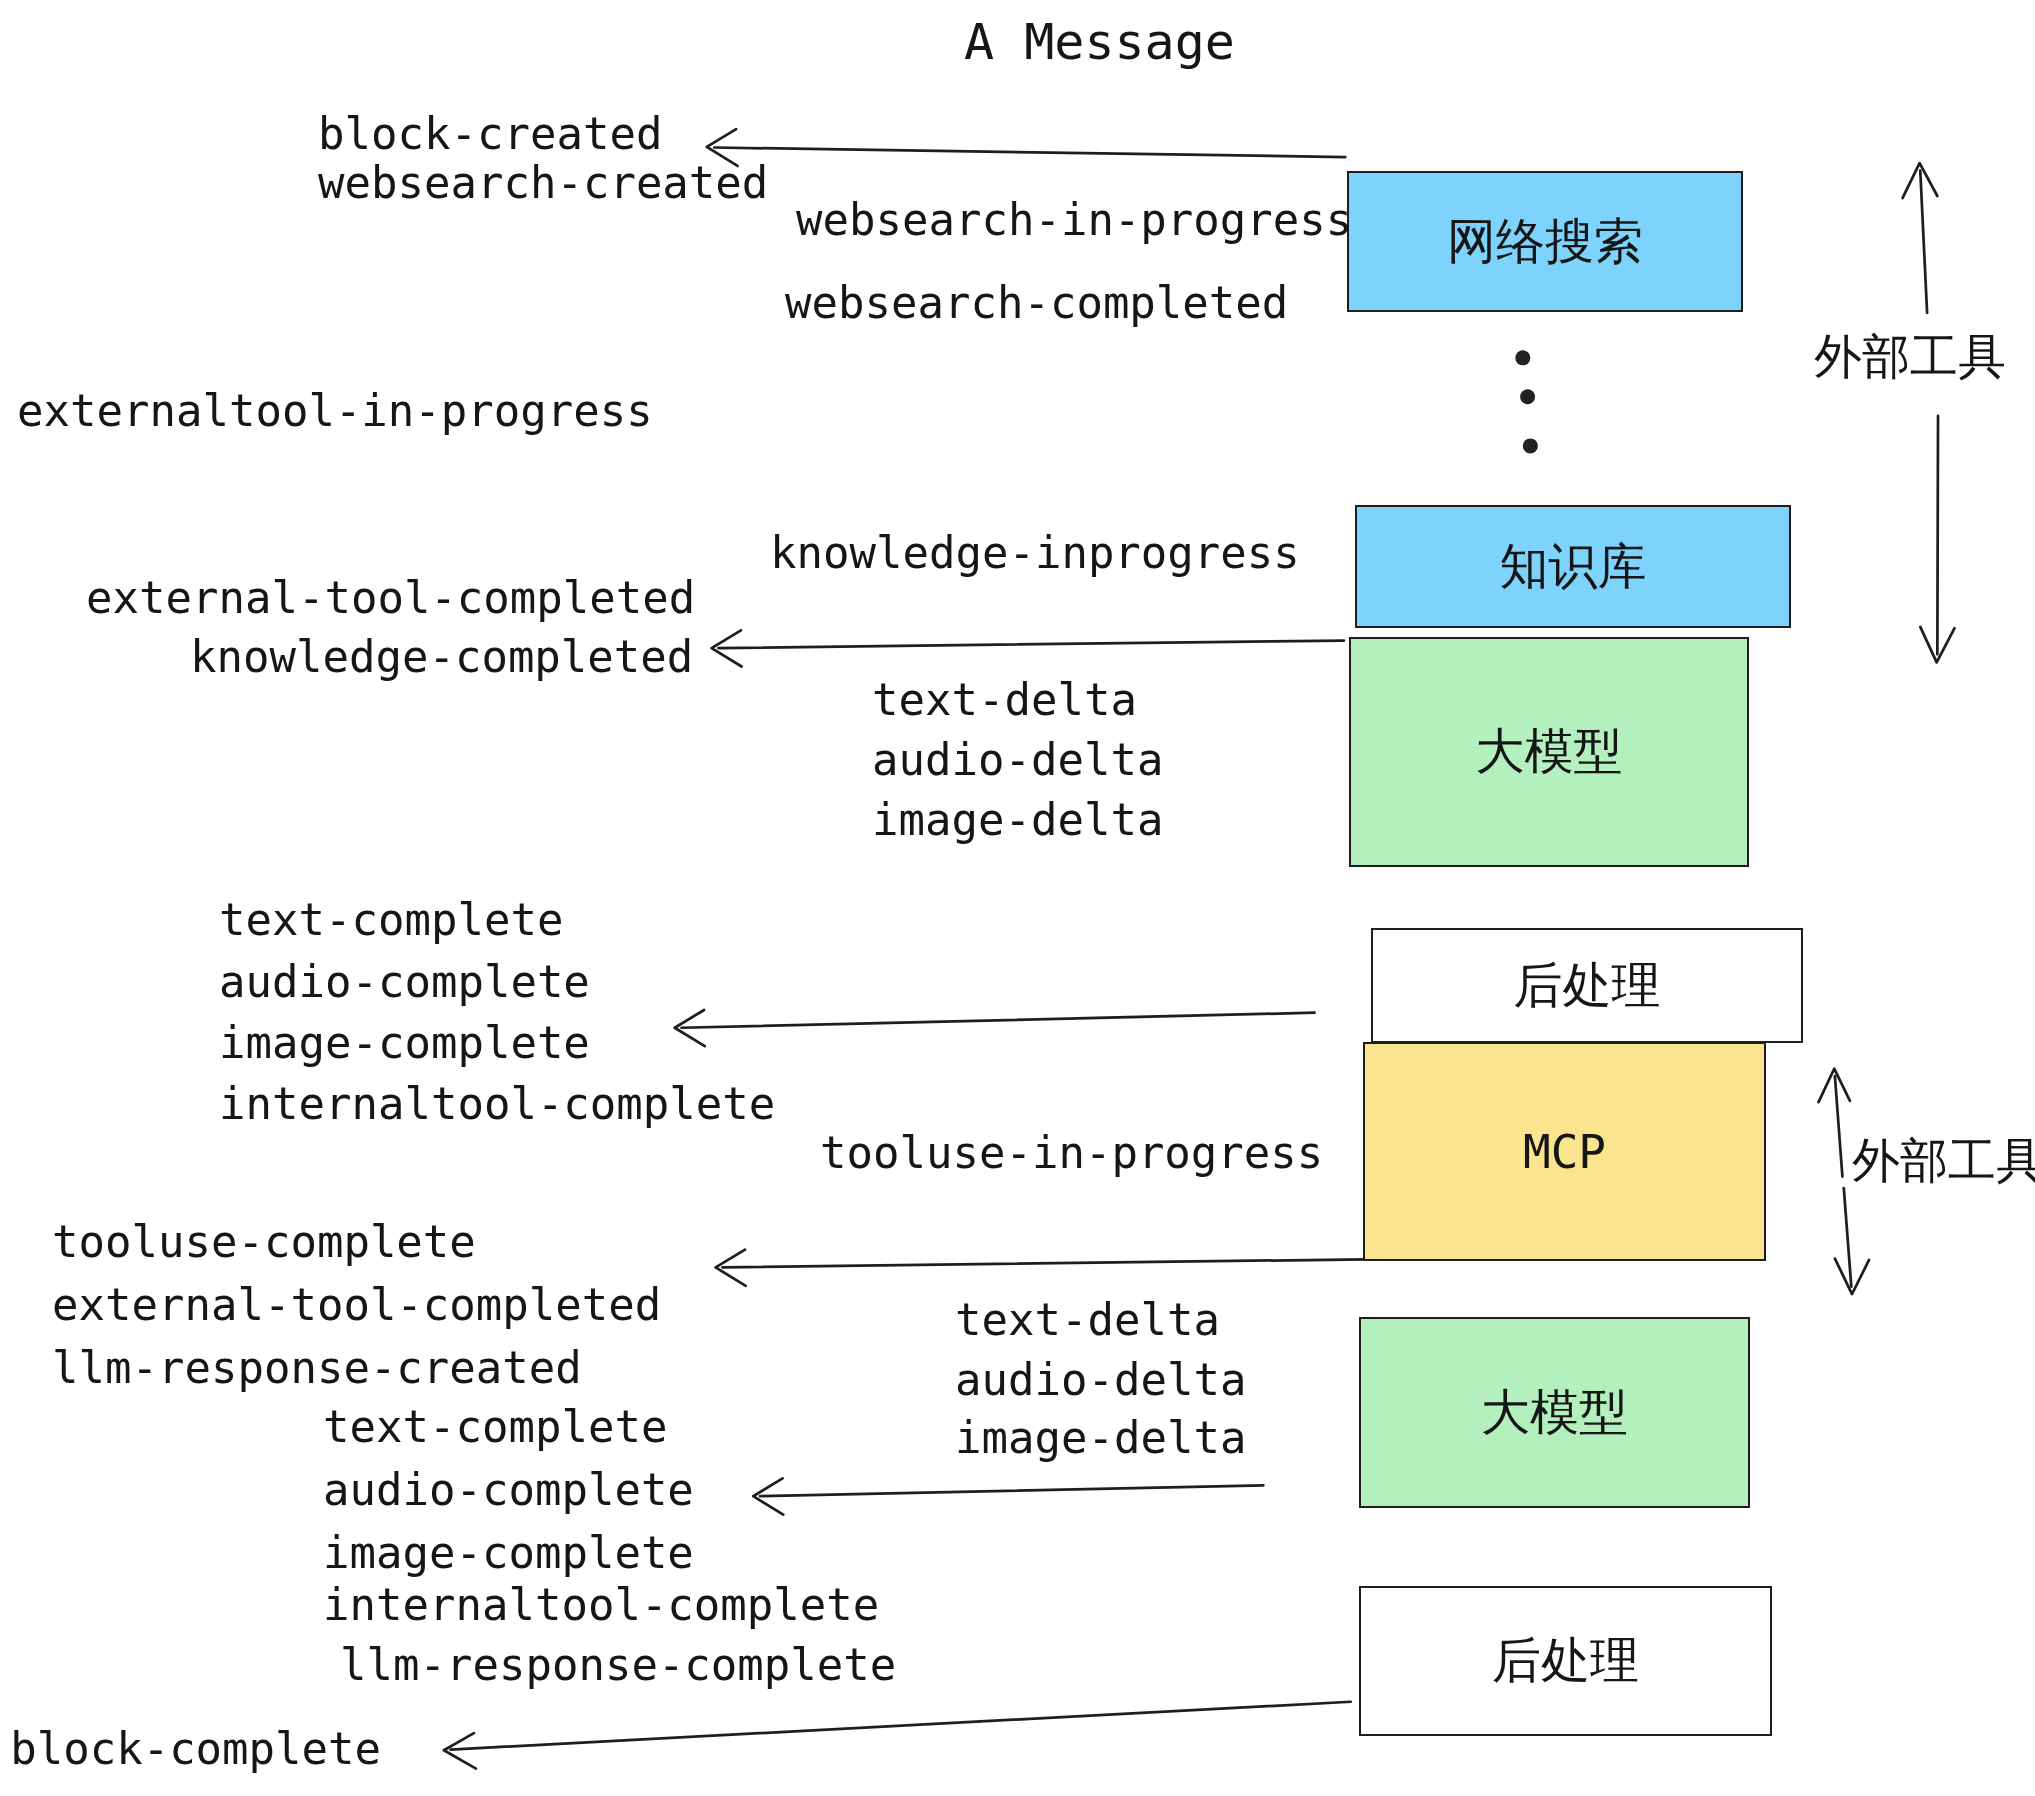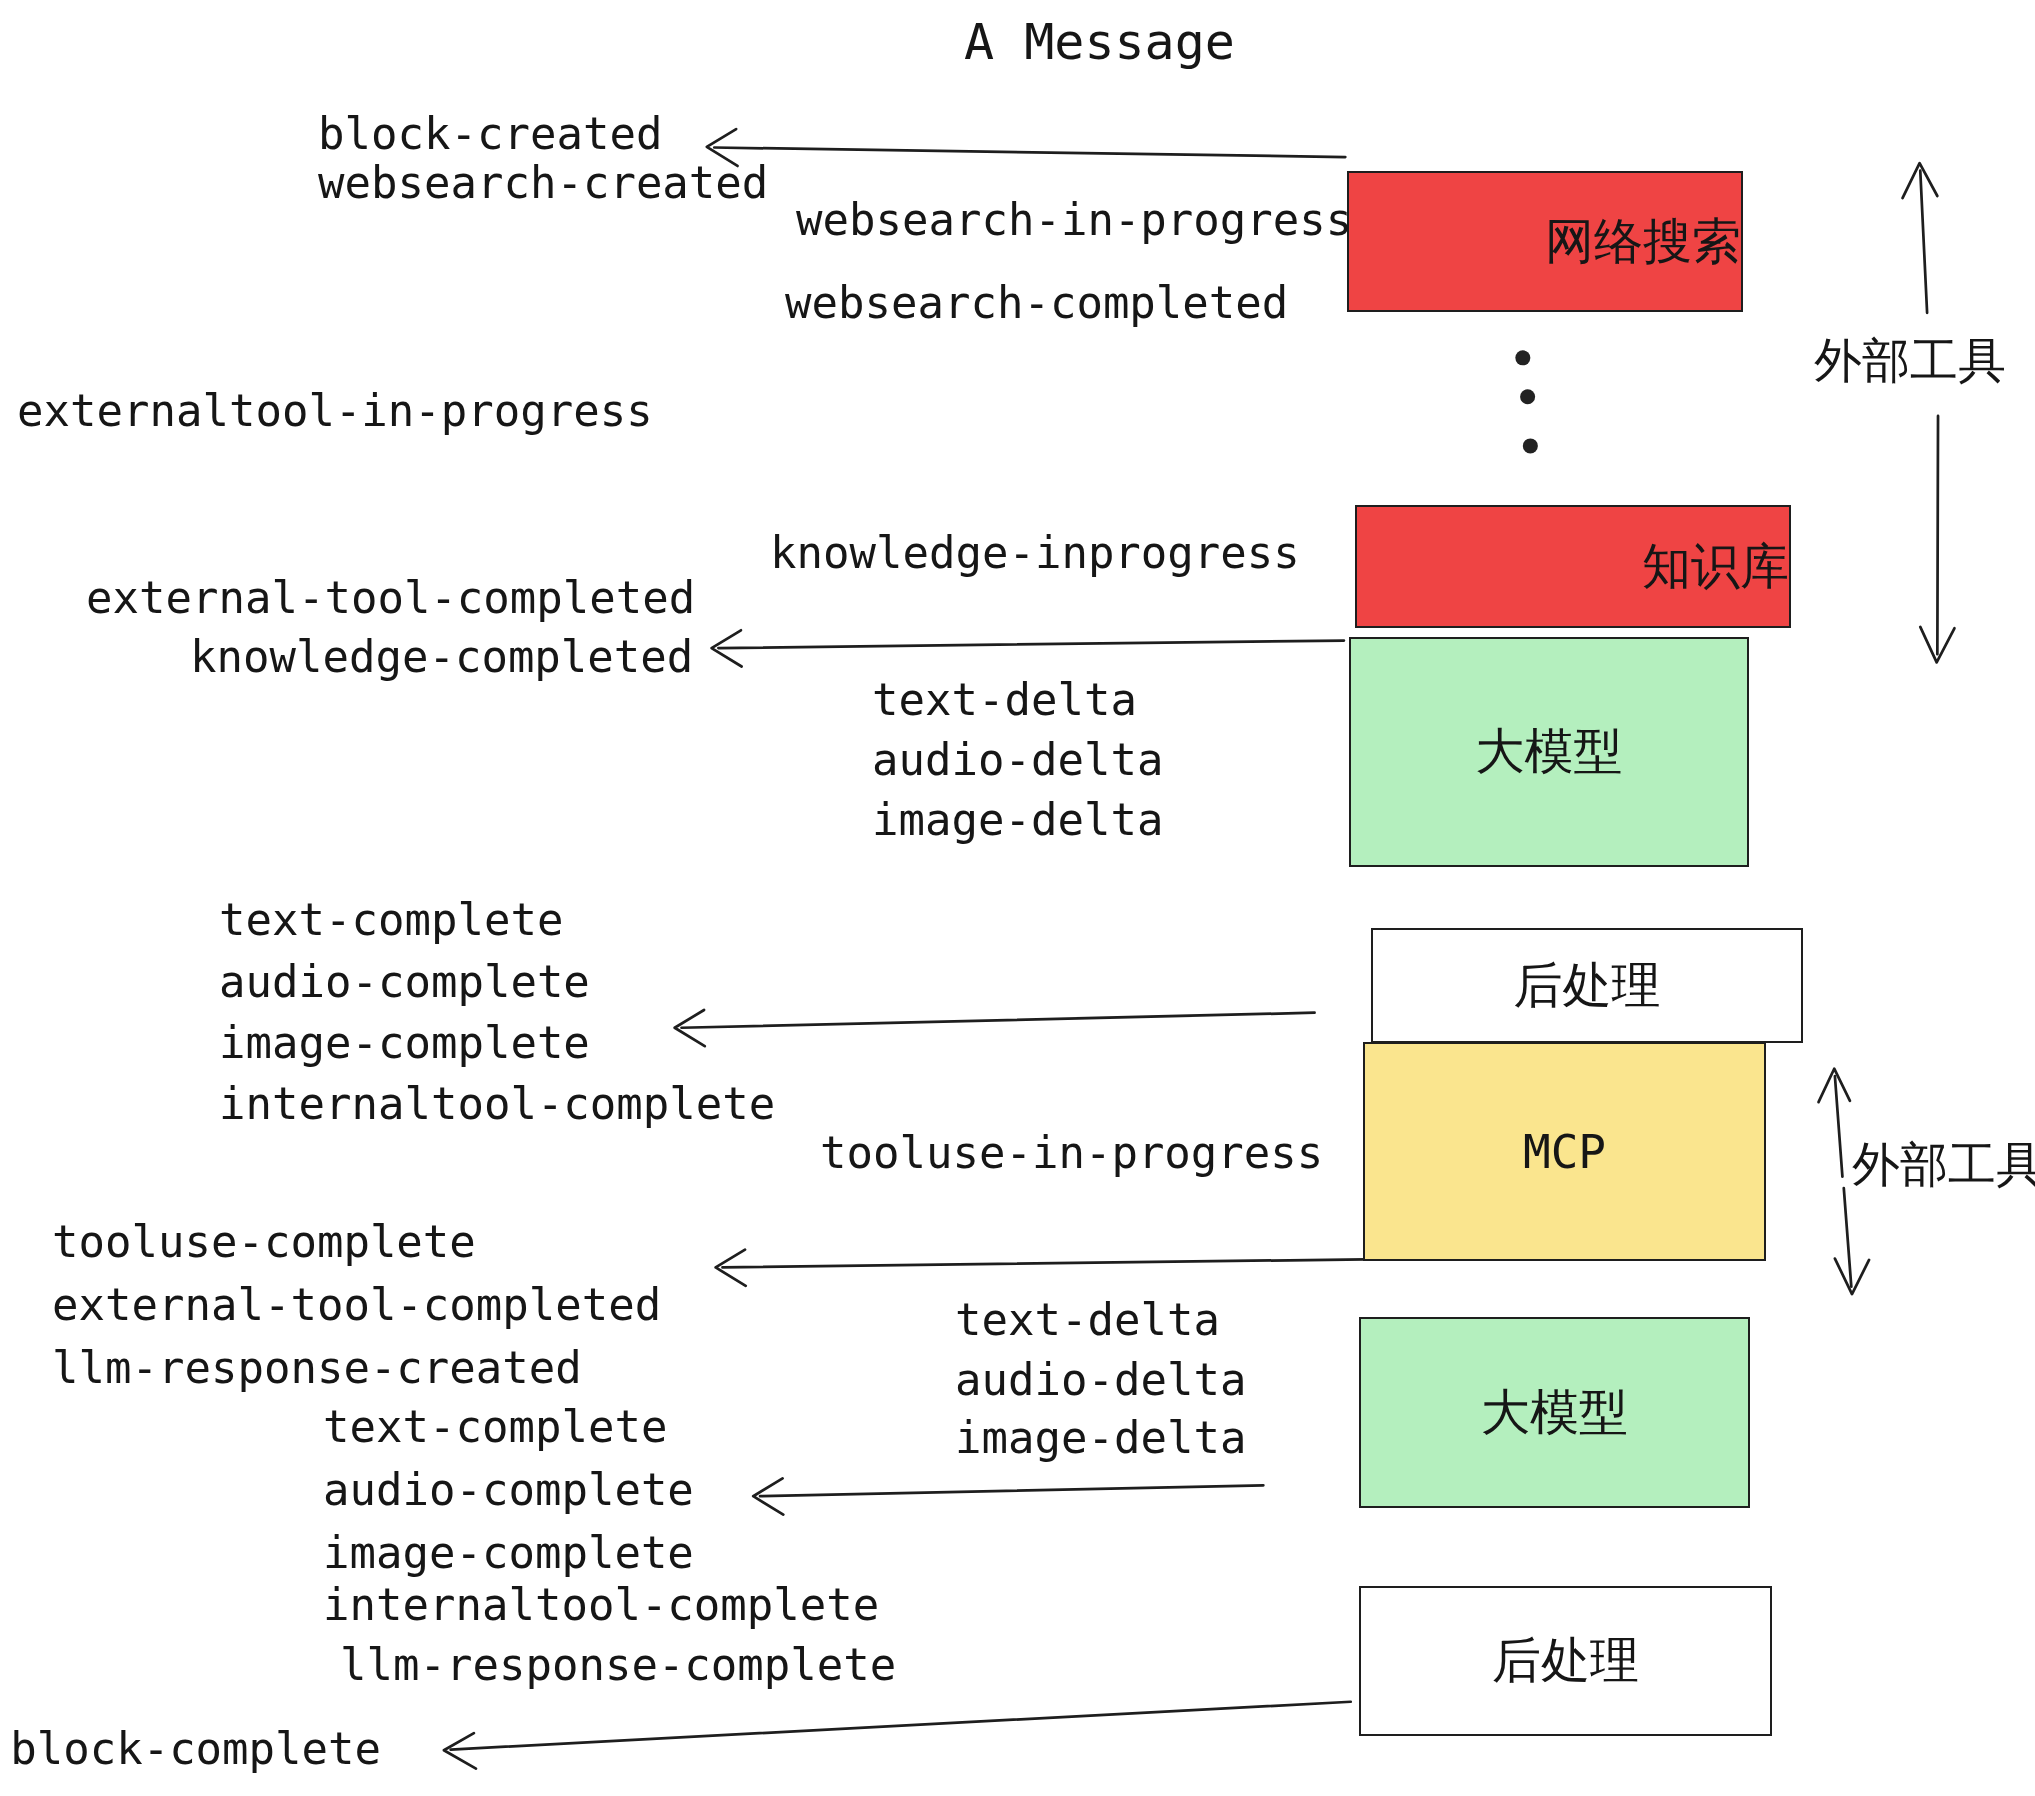--- a/index.html
+++ b/index.html
@@ -31,27 +31,27 @@
     position:absolute;
     border:2.7px solid #1e1e1e;
     display:flex;align-items:center;justify-content:center;
     box-sizing:border-box;
   }
   .box span{
     font-family:"DejaVu Sans","Liberation Sans",sans-serif;
     font-size:49px;color:#161616;white-space:nowrap;
   }
   .box.mcp span{font-family:"DejaVu Sans Mono",monospace;font-size:46px;}
-  .pink{background:#ef4444;justify-content:flex-end;}
+  .pink{background:#7dd3fc;}
   .green{background:#b4efbe;}
   .yellow{background:#fae58e;}
   .white{background:#ffffff;margin-top:36px;}
   .side-label{
     position:absolute;
-    font-family:Liberation Sans, sans-serif;
+    font-family:Liberation Mono, monospace;
     font-size:48px;line-height:55px;
     white-space:nowrap;color:#161616;
   }
   
   .b-websearch{left:1347px;top:171px;width:396px;height:141px;}
   .b-knowledge{left:1355px;top:505px;width:436px;height:123px;}
   .b-llm1{left:1349px;top:637px;width:400px;height:230px;}
   .b-post1{left:1371px;top:892px;width:432px;height:115px;}
   .b-mcp{left:1363px;top:1042px;width:403px;height:219px;}
   .b-llm2{left:1359px;top:1317px;width:391px;height:191px;}

